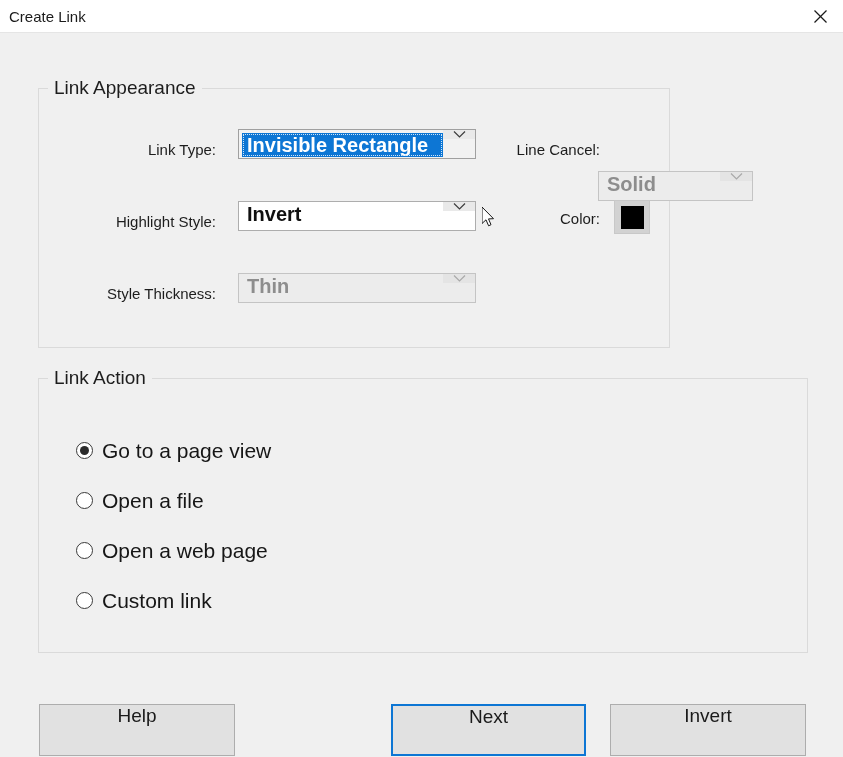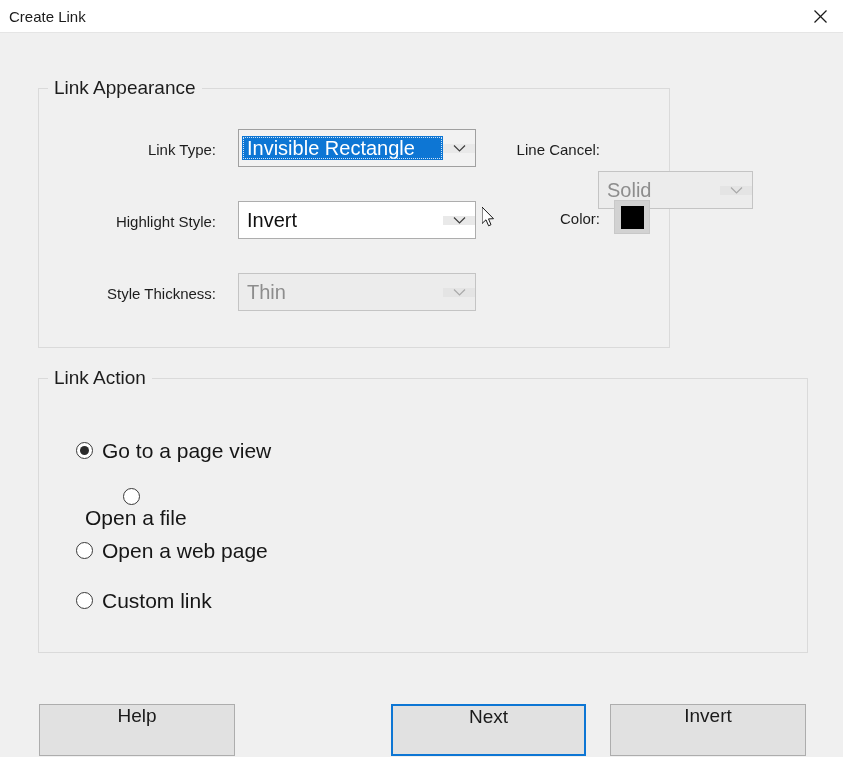--- a/index.html
+++ b/index.html
@@ -99,22 +99,23 @@
     white-space: nowrap;
   }
 
   
   .combo {
     position: absolute;
     box-sizing: border-box;
     border: 1px solid #adadad;
     background: #ffffff;
     display: flex;
-    align-items: center;
-    height: 38px;
+    align-items: flex-start;
+    height: 30px;
+    font-weight: bold;
   }
   .combo .combo-text {
     flex: 1 1 auto;
     display: flex;
     align-items: center;
     padding-left: 8px;
     font-size: 20px;
     color: #101010;
     line-height: 24px;
     white-space: nowrap;
@@ -311,21 +312,21 @@
     <div class="gb-label">Link Action</div>
   </div>
 
   <div class="radio-row checked" style="left:76px; top:405px;">
     <span class="radio-mark">
         <span class="dot"></span>
       </span>
     <span class="radio-label">Go to a page view</span>
   </div>
 
-  <div class="radio-row" style="left:76px; top:455px;flex-direction:column;">
+  <div class="radio-row" style="left:76px; top:455px;">
     <span class="radio-mark"></span>
     <span class="radio-label">Open a file</span>
   </div>
 
   <div class="radio-row" style="left:76px; top:505px;">
     <span class="radio-mark"></span>
     <span class="radio-label">Open a web page</span>
   </div>
 
   <div class="radio-row" style="left:76px; top:555px;">

